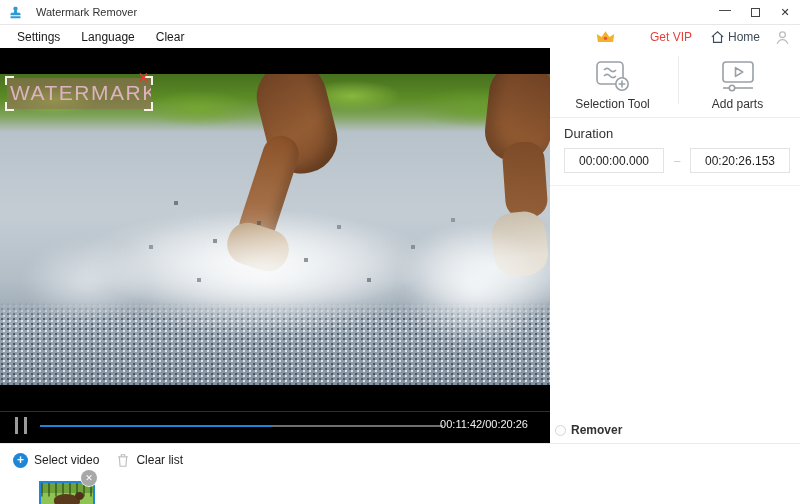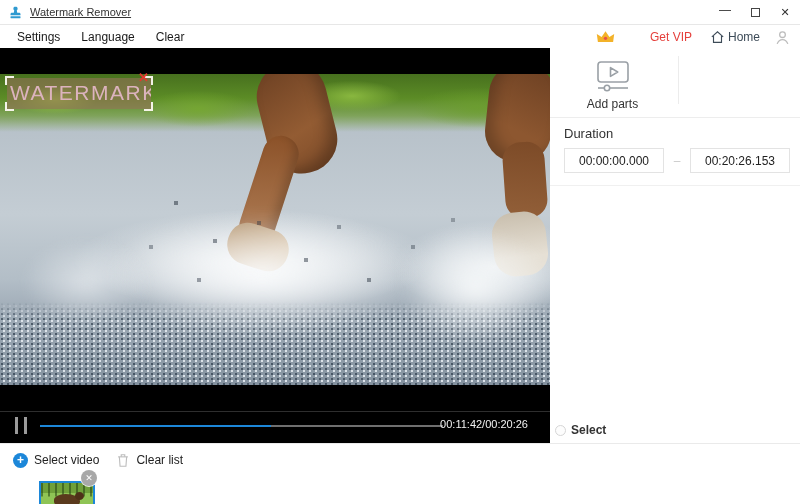--- a/index.html
+++ b/index.html
@@ -4,21 +4,21 @@
 <style>
   * { margin:0; padding:0; box-sizing:border-box; }
   html,body { width:800px; height:504px; background:#fff; }
   .app { position:relative; width:800px; height:504px; overflow:hidden; background:#fff;
          font-family:"Liberation Sans", sans-serif; -webkit-font-smoothing:antialiased; }
 
   
   .titlebar { position:absolute; top:0; left:0; right:0; height:25px; background:#fff;
               border-bottom:1px solid #e7e7e7; display:flex; align-items:center; }
   .app-logo { width:15px; height:15px; margin-left:8px; flex:0 0 auto; }
-  .win-title { font-size:11px; color:#333; margin-left:7px;text-decoration:underline; }
+  .win-title { font-size:11px; color:#333; margin-left:13px; }
   .win-controls { margin-left:auto; display:flex; height:100%; }
   .win-btn { width:30px; display:flex; align-items:center; justify-content:center;
              color:#333; font-size:11px; cursor:default; }
   .min-glyph { font-size:12px; position:relative; top:-2px; }
   .max-box { width:9px; height:9px; border:1px solid #444; }
   .close-glyph { font-size:11px; }
 
   
   .menubar { position:absolute; top:26px; left:0; right:0; height:22px; background:#fff;
              display:flex; align-items:center; font-size:12px; color:#1a1a1a; }
@@ -233,20 +233,30 @@
           <i></i>
         </div>
       <div class="track">
         <div class="track-fill" style="width: 57.3%;"></div>
       </div>
       <span class="time-label">00:11:42/00:20:26</span>
     </div>
 
     <div class="side">
       <div class="tools">
+        <div class="tool">
+          <svg width="40" height="34" viewBox="0 0 40 34" fill="none" stroke="#9aa0a6" stroke-width="1.6">
+            <rect x="4" y="3" width="26" height="22" rx="4"></rect>
+            <path d="M11 11c2-2.2 4-2.2 6 0s4 2.2 6 0"></path>
+            <path d="M11 17c2-2.2 4-2.2 6 0s4 2.2 6 0"></path>
+            <circle cx="29" cy="25" r="6.2" fill="#fff"></circle>
+            <path d="M29 21.6v6.8M25.6 25h6.8"></path>
+          </svg>
+          <span class="tool-label">Selection Tool</span>
+        </div>
         <div class="tools-divider"></div>
         <div class="tool">
           <svg width="40" height="34" viewBox="0 0 40 34" fill="none" stroke="#9aa0a6" stroke-width="1.6">
             <rect x="5" y="3" width="30" height="20" rx="3"></rect>
             <path d="M17.5 8.6l7.2 4.4-7.2 4.4z" stroke-linejoin="round"></path>
             <path d="M5 29h30"></path>
             <circle cx="14" cy="29" r="2.7" fill="#fff"></circle>
           </svg>
           <span class="tool-label">Add parts</span>
         </div>
@@ -258,21 +268,21 @@
           <div class="time-field">00:00:00.000</div>
           <span class="range-sep">–</span>
           <div class="time-field">00:20:26.153</div>
         </div>
       </div>
 
       <div class="side-spacer" style="flex:1"></div>
 
       <div class="preview-row">
         <span class="radio"></span>
-        <span class="preview-label">Select</span>
+        <span class="preview-label">Remover</span>
       </div>
     </div>
   </div>
 
   <div class="footer">
     <div class="footer-row">
       <span class="plus-circle">+</span>
       <span class="footer-label">Select video</span>
       <span class="trash-wrap">
         <svg width="14" height="16" viewBox="0 0 20 22" fill="none" stroke="#bdbdbd" stroke-width="1.6">

